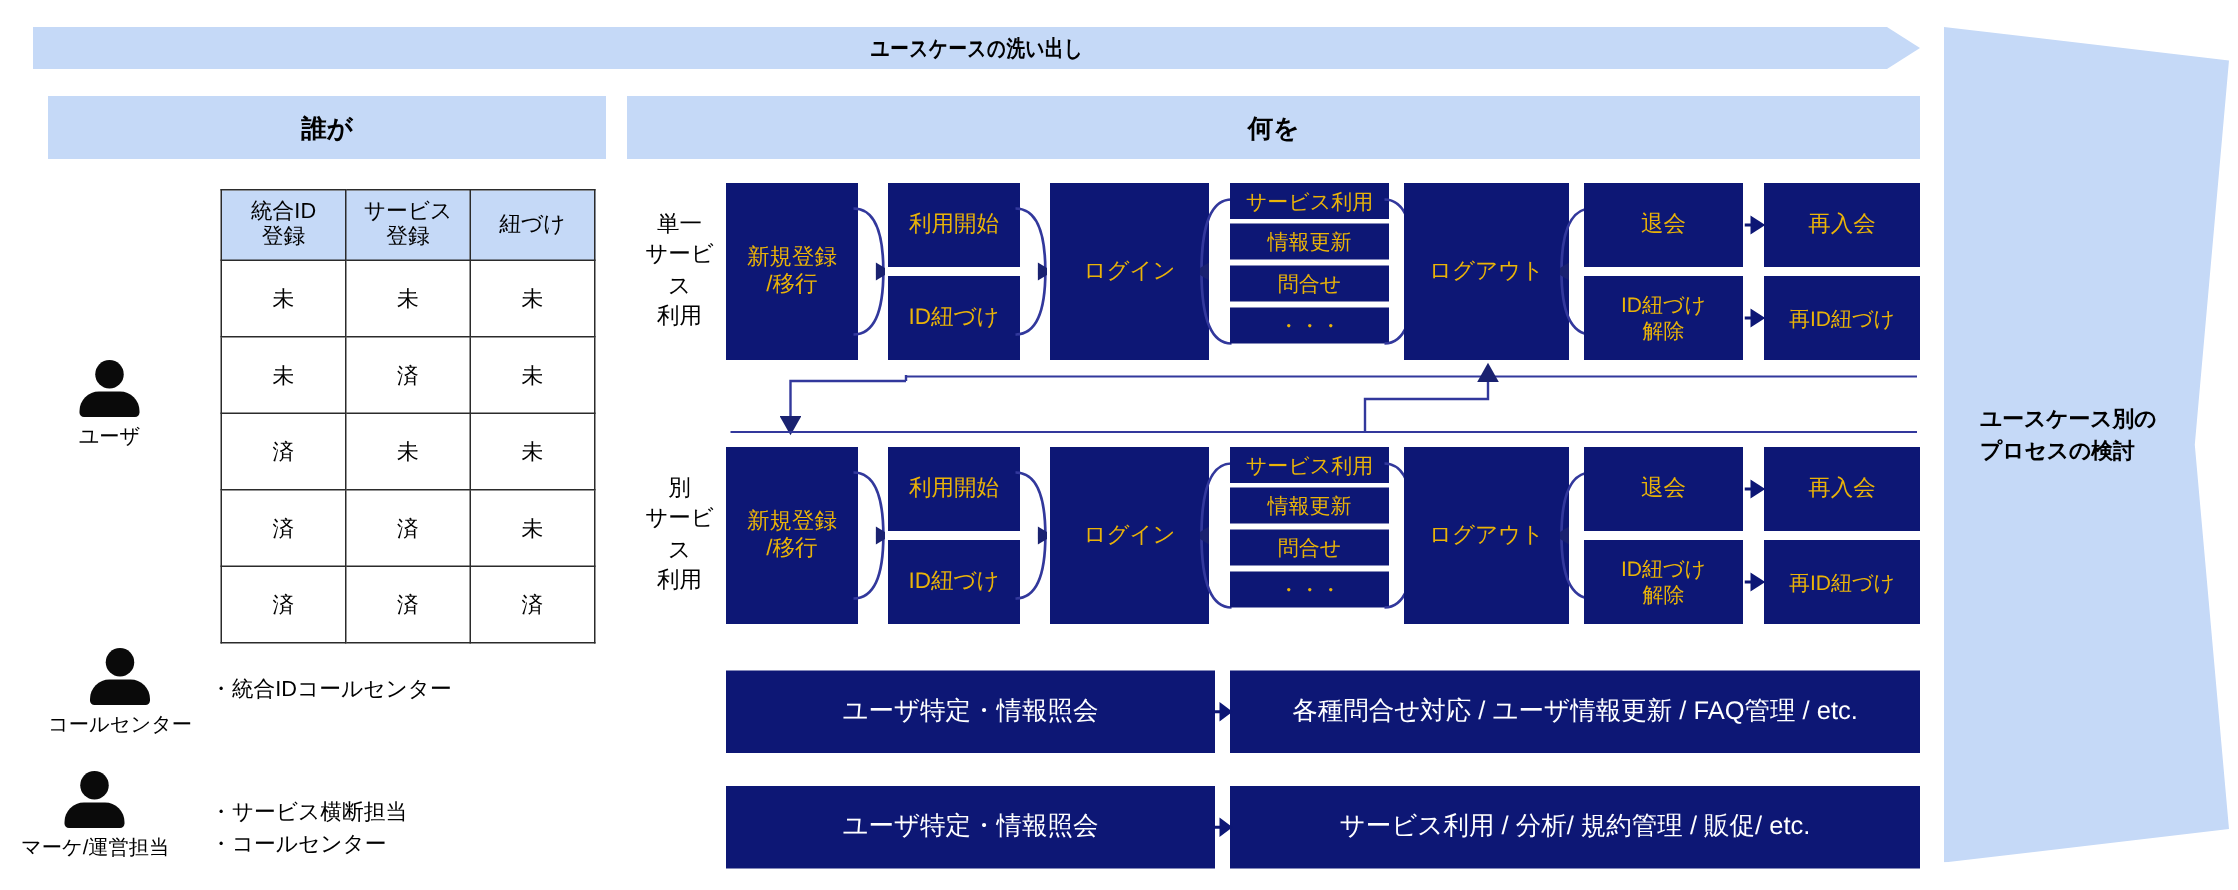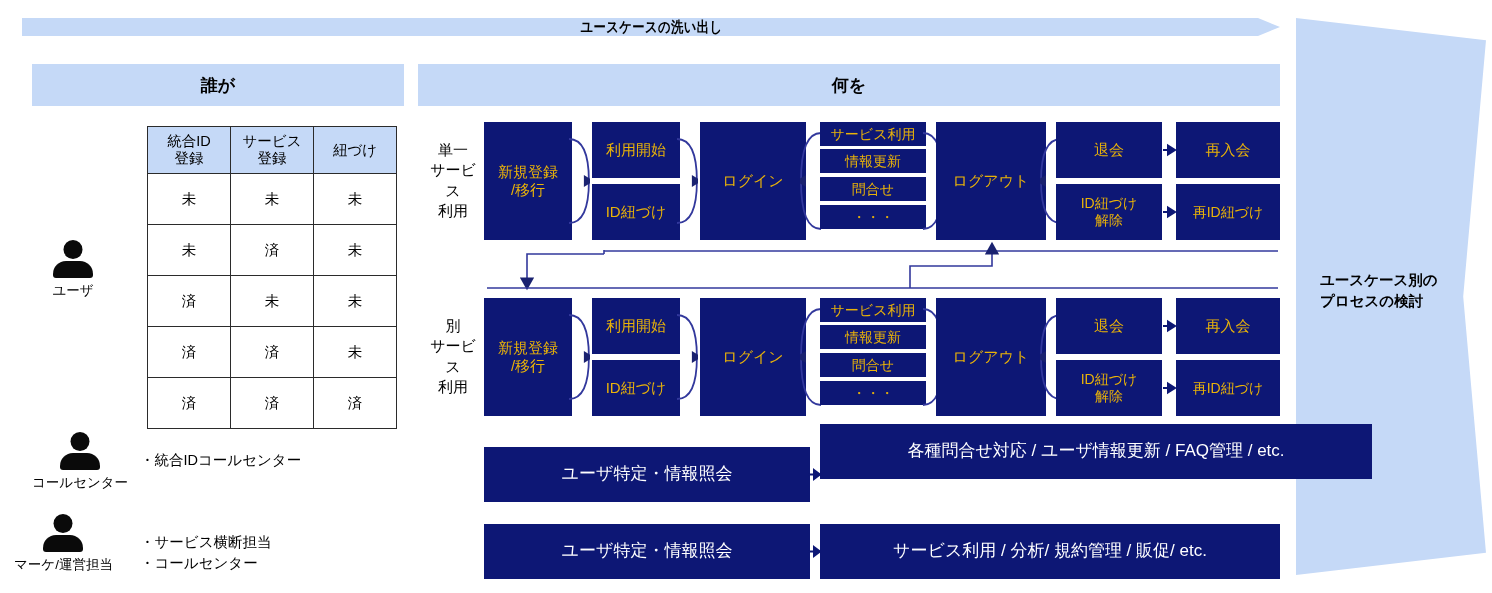--- a/index.html
+++ b/index.html
@@ -5,21 +5,21 @@
   html,body{margin:0;padding:0;background:#ffffff;}
   body{
     width:1492px;height:593px;position:relative;overflow:hidden;
     font-family:"Liberation Sans","DejaVu Sans",sans-serif;
     color:#000;
   }
   .abs{position:absolute;}
 
   
   #top-banner{
-    left:22px;top:18px;width:1258px;height:18px;
+    left:22px;top:18px;width:1258px;height:28px;
     background:#c5d9f7;
     clip-path:polygon(0 0, calc(100% - 22px) 0, 100% 50%, calc(100% - 22px) 100%, 0 100%);
     display:flex;align-items:center;justify-content:center;
   }
   #top-banner .t{font-size:15px;font-weight:700;letter-spacing:.5px;transform:scaleX(.82);}
 
   
   .colhead{
     background:#c5d9f7;height:42px;display:flex;align-items:center;justify-content:center;
   }
@@ -265,19 +265,19 @@
 
   <path d="M604,254 L527,254 L527,287" stroke="#32389c" stroke-width="1.6" fill="none" marker-end="url(#ah)"></path>
   <path d="M604,254 L604,250 L604,254" stroke="#32389c" stroke-width="1.6" fill="none"></path>
   <path d="M604,251 L1278,251" stroke="#32389c" stroke-width="1.4" fill="none"></path>
 
   <path d="M910,288 L910,266 L992,266 L992,245" stroke="#32389c" stroke-width="1.6" fill="none" marker-end="url(#ah)"></path>
   <path d="M487,288 L1278,288" stroke="#32389c" stroke-width="1.4" fill="none"></path>
 </svg>
 
 <div class="botbox" id="bot-l1" style="left:484px;top:447px;width:326px;height:55px;">ユーザ特定・情報照会</div>
-<div class="botbox" id="bot-r1" style="left:820px;top:424px;width:552px;height:55px;">各種問合せ対応 / ユーザ情報更新 / FAQ管理 / etc.</div>
+<div class="botbox" id="bot-r1" style="left:820px;top:447px;width:460px;height:55px;">各種問合せ対応 / ユーザ情報更新 / FAQ管理 / etc.</div>
 <div class="botbox" id="bot-l2" style="left:484px;top:524px;width:326px;height:55px;">ユーザ特定・情報照会</div>
 <div class="botbox" id="bot-r2" style="left:820px;top:524px;width:460px;height:55px;">サービス利用 / 分析/ 規約管理 / 販促/ etc.</div>
 <svg class="abs" style="left:806px;top:447px;width:20px;height:135px;" viewBox="0 0 20 135">
   <path d="M2,27.5 L11,27.5 M8,23 L14,27.5 L8,32 z" stroke="#0d1775" stroke-width="2" fill="#0d1775"></path>
   <path d="M2,104.5 L11,104.5 M8,100 L14,104.5 L8,109 z" stroke="#0d1775" stroke-width="2" fill="#0d1775"></path>
 </svg>
 
 </body></html>

